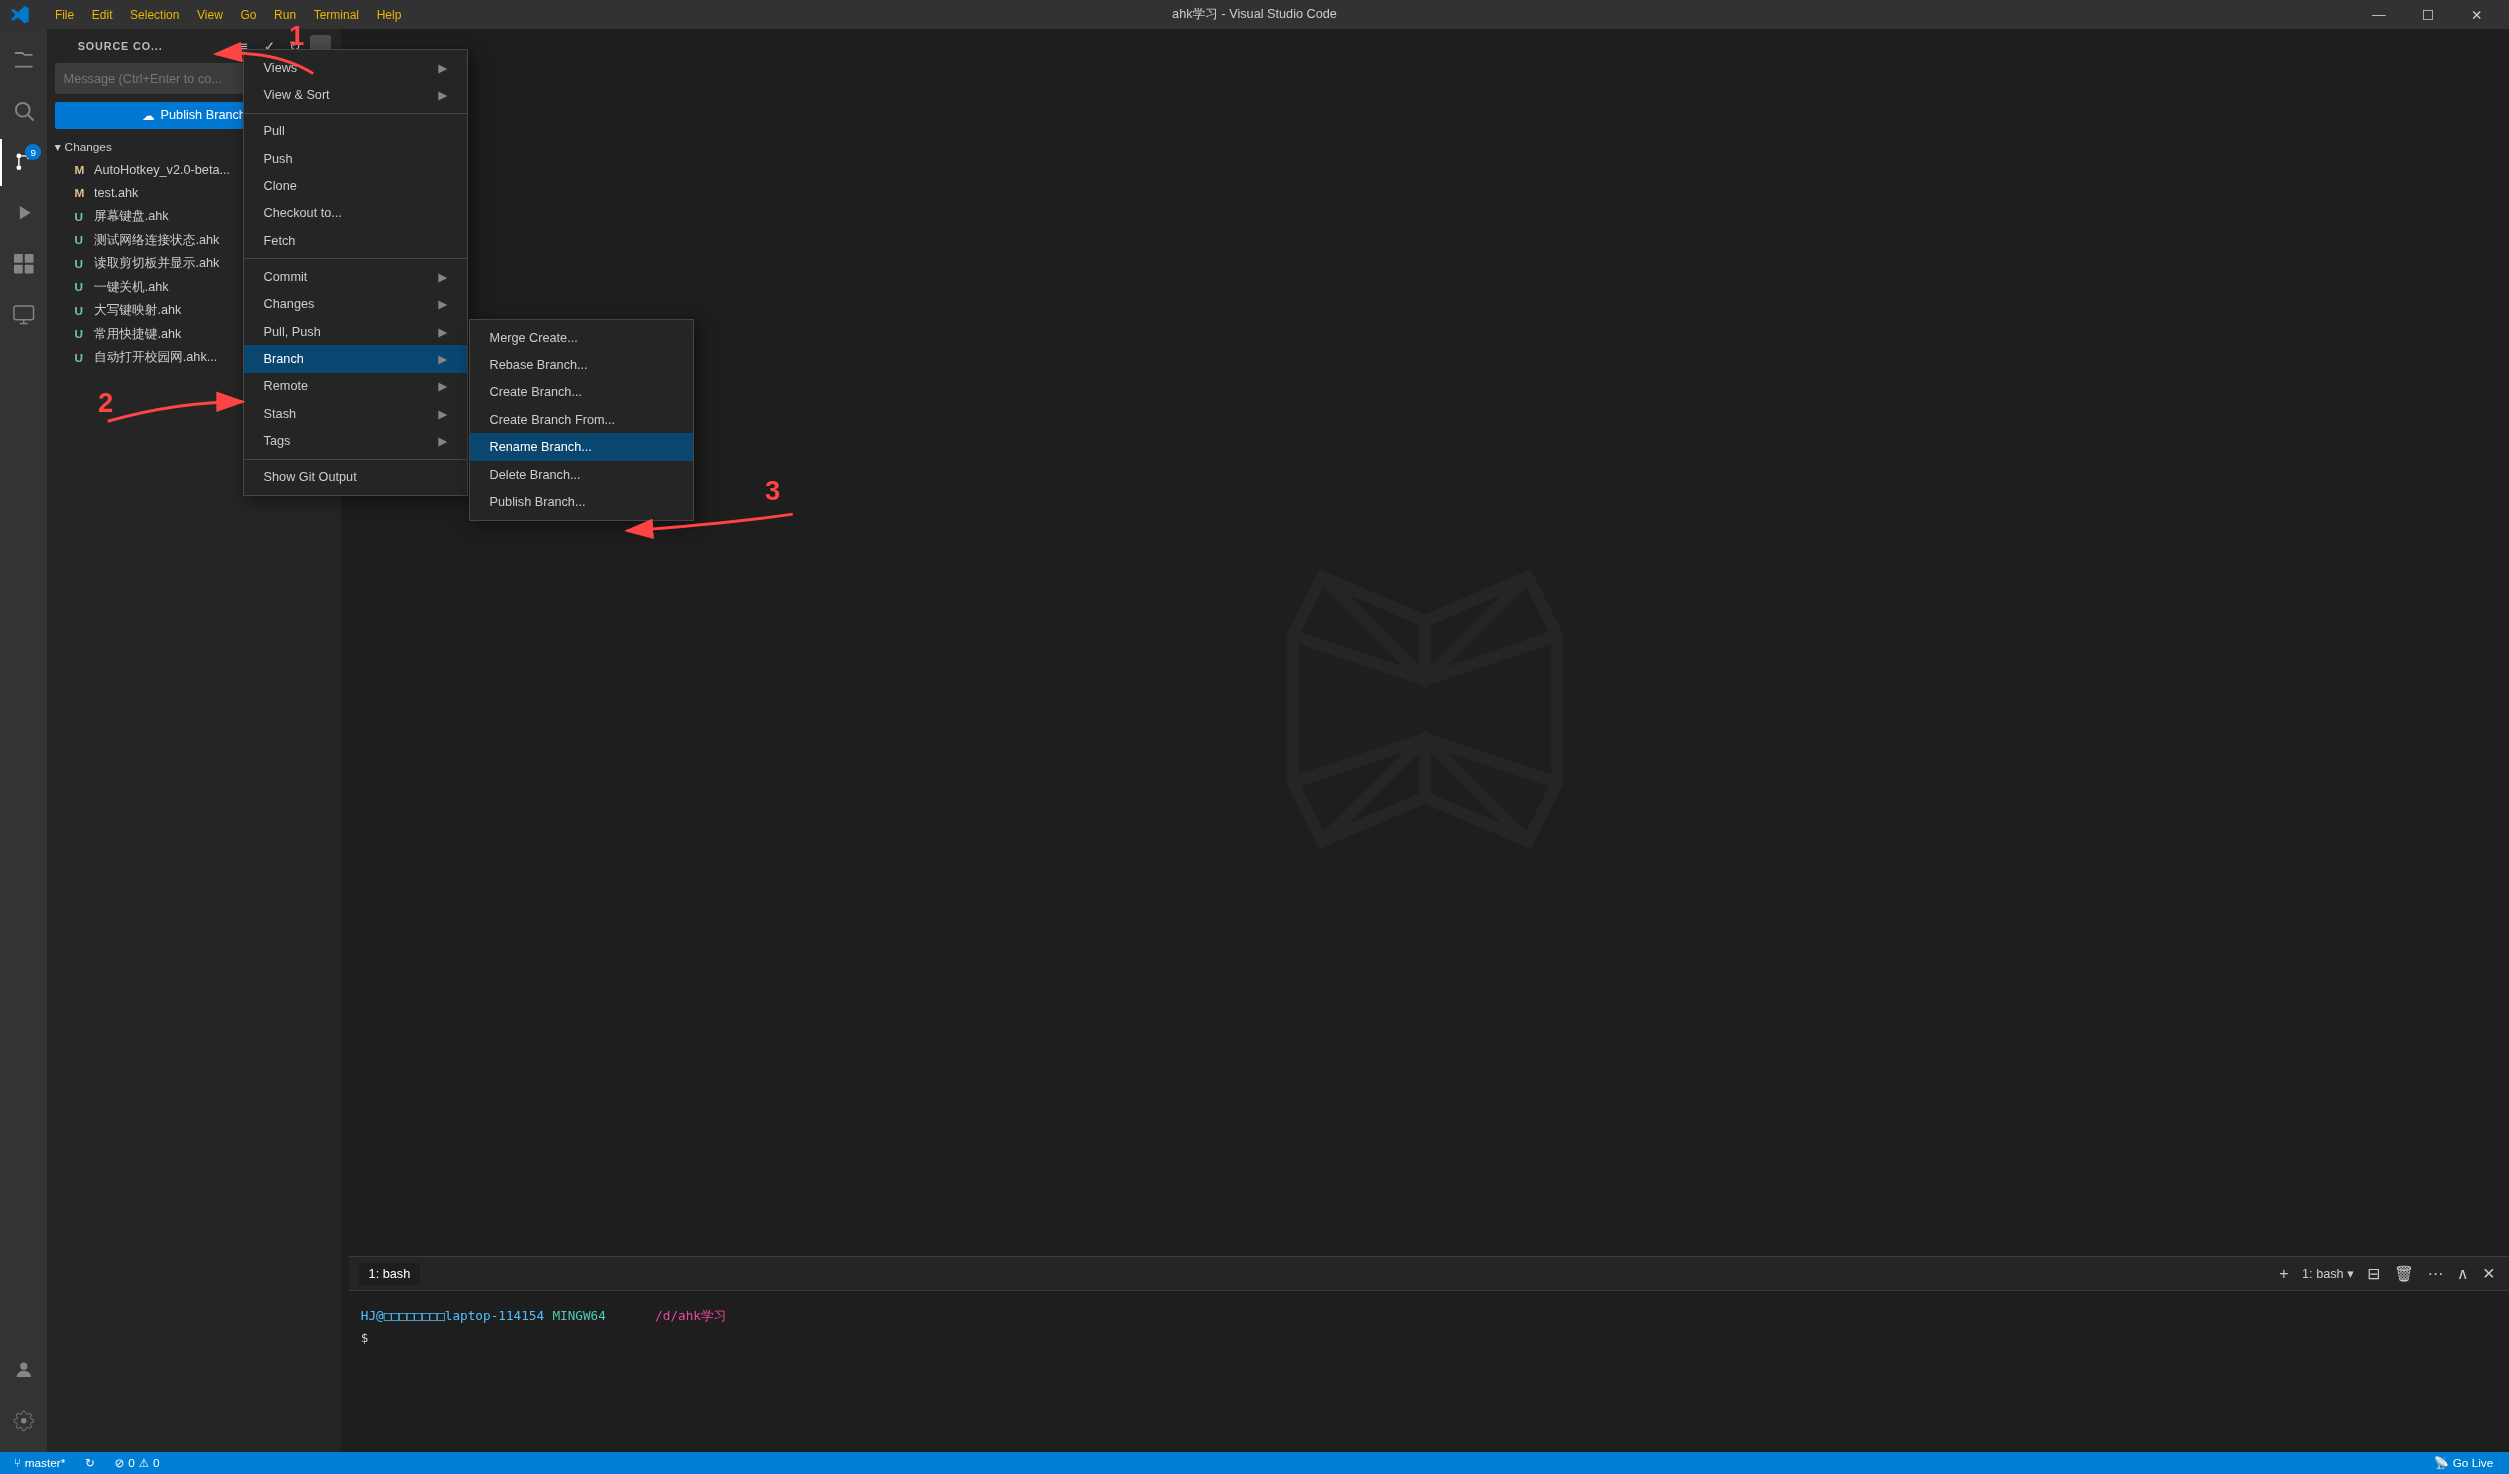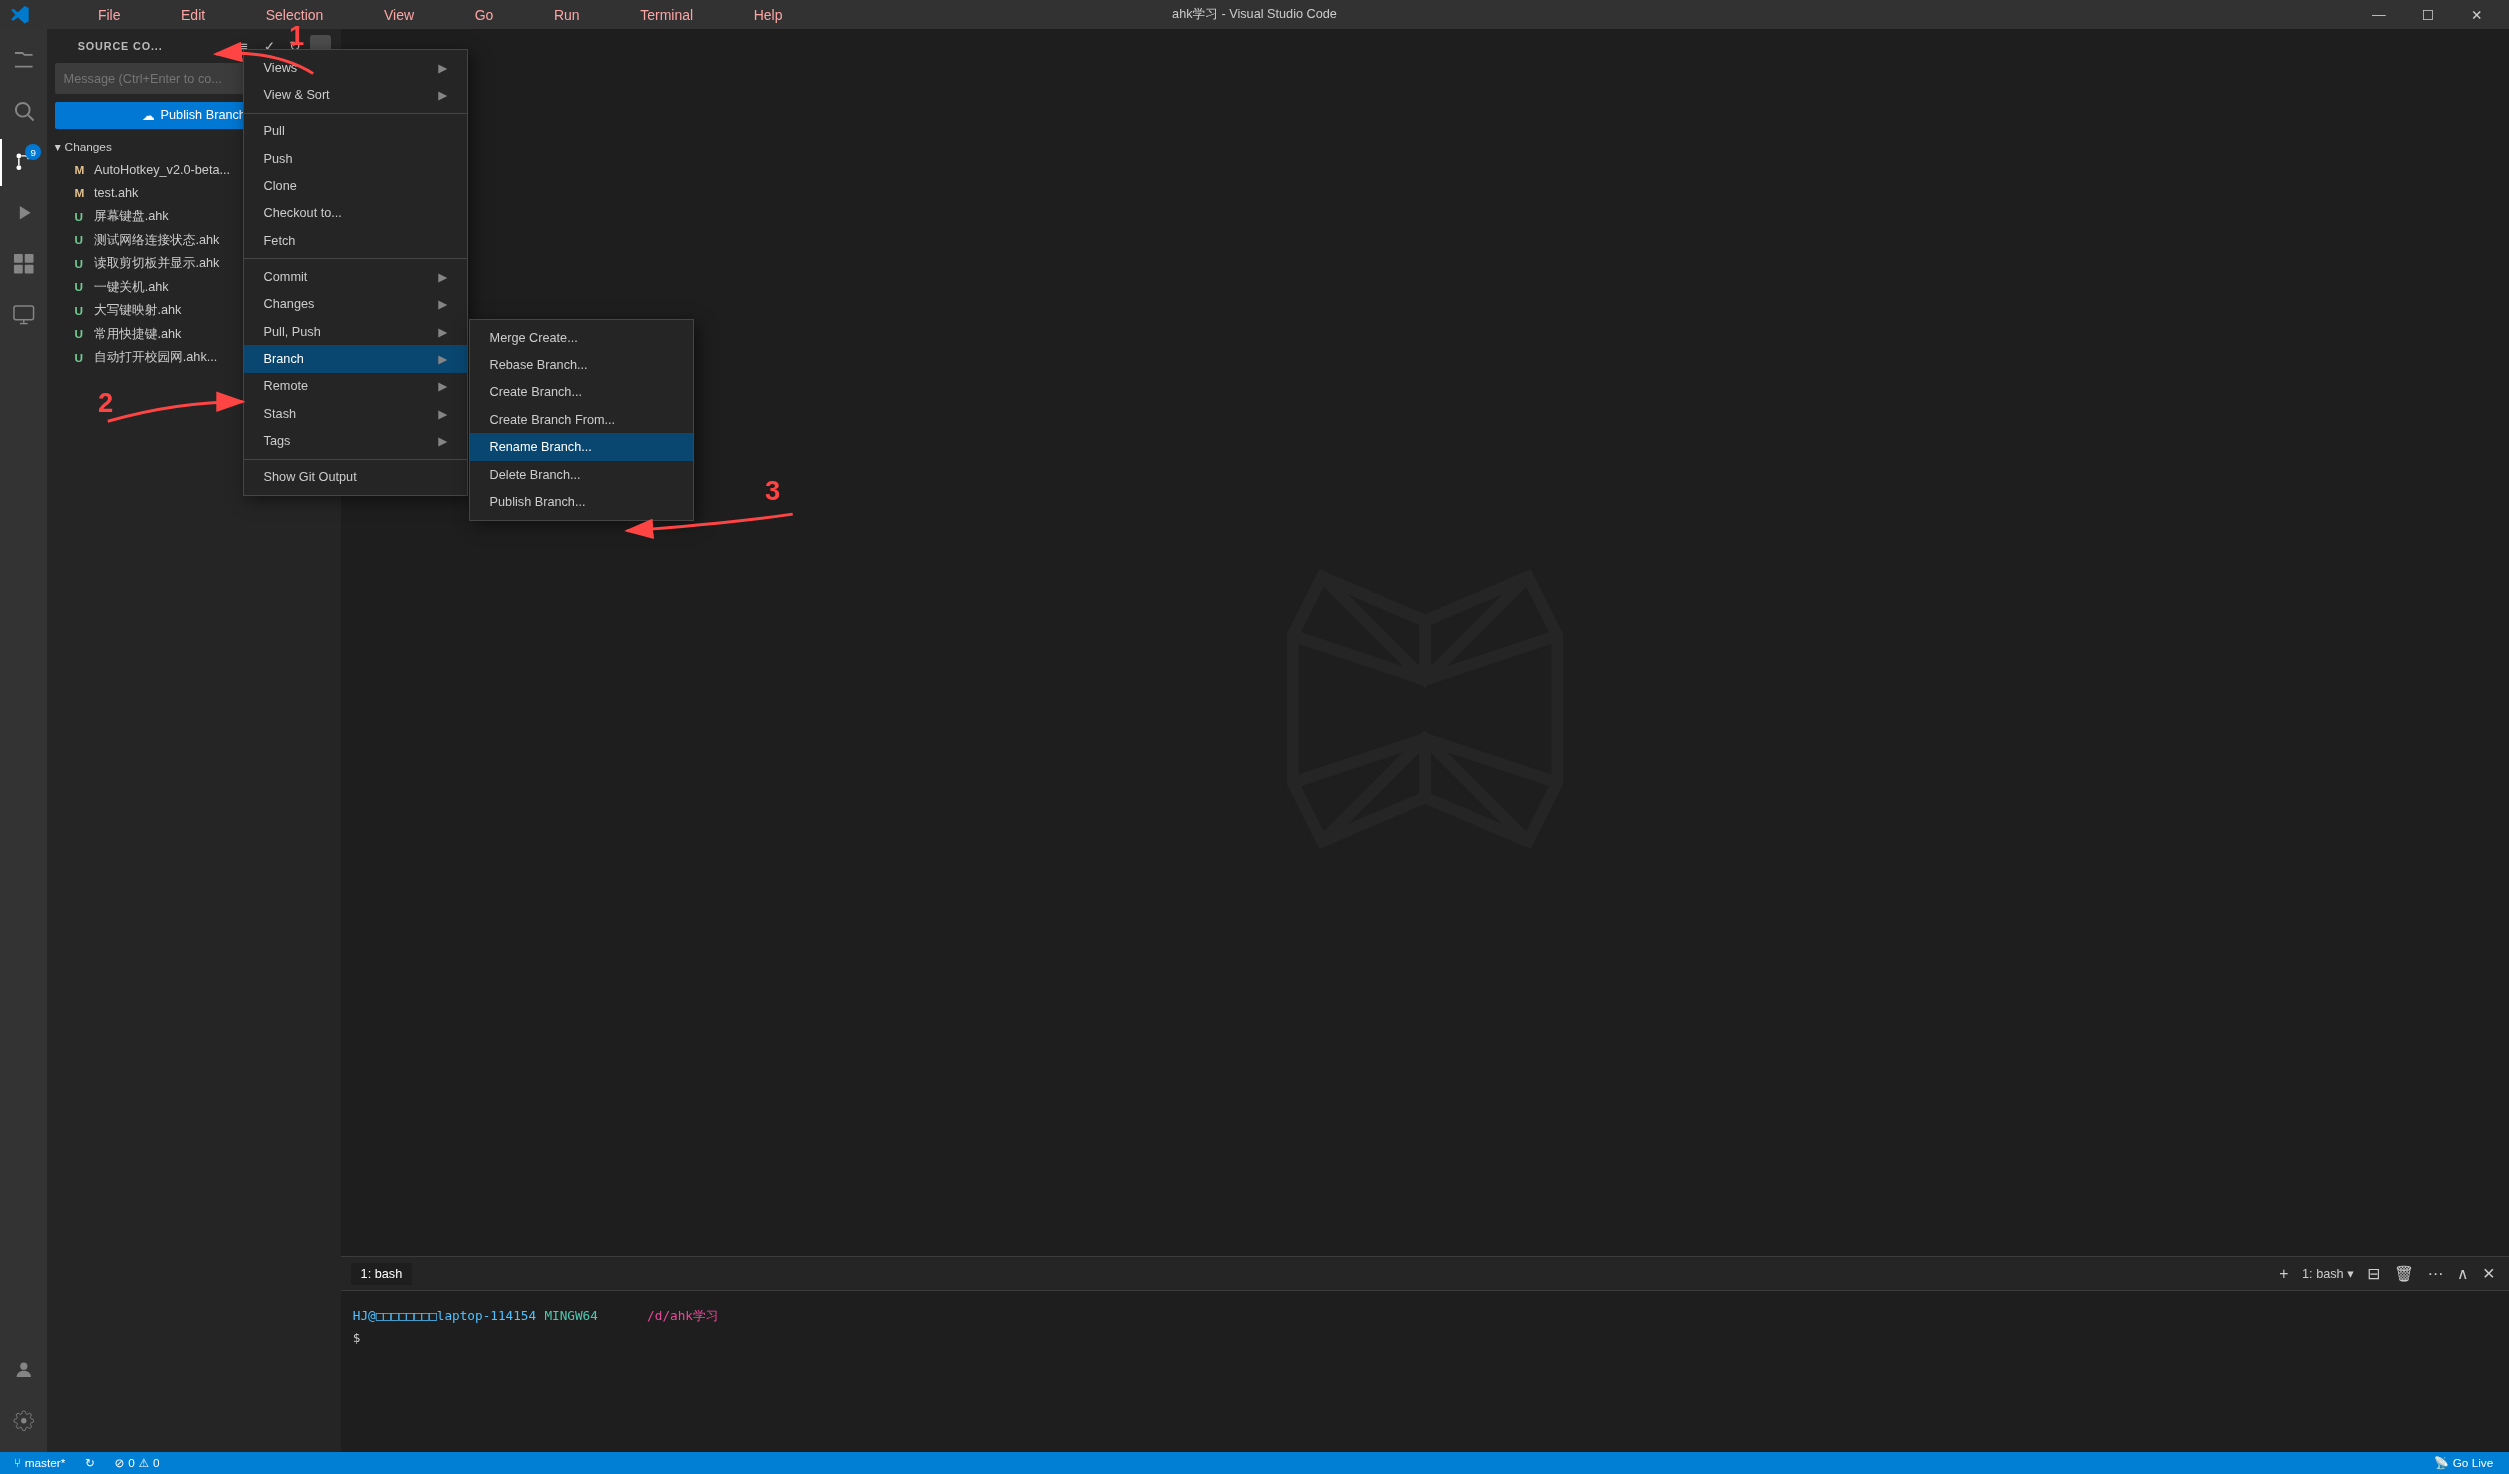--- a/index.html
+++ b/index.html
@@ -29,24 +29,23 @@
       align-items: center;
       gap: 11.8px;
     }
     .titlebar-menu {
       display: flex;
       align-items: center;
       gap: 2px;
     }
     .titlebar-menu-item {
       padding: 2px 7.8px;
-      font-size: 14px;
-      color: #fca5a5;
-      cursor: pointer;
-      margin-left: 43px;
+      font-size: 12px;
+      color: #eab308;
+      cursor: pointer;
     }
     .titlebar-title {
       position: absolute;
       left: 50%;
       transform: translateX(-50%);
       font-size: 12.7px;
       color: #cccccc;
     }
     .titlebar-controls {
       display: flex;
@@ -261,21 +260,21 @@
     }
     .editor-watermark svg {
       width: 294px;
       height: 294px;
     }
 
     
     .terminal-area {
       position: absolute;
       bottom: 0;
-      left: 0;
+      left: 8px;
       right: 0;
       height: 196px;
       background: #1e1e1e;
       border-top: 1px solid #3c3c3c;
     }
     .terminal-header {
       height: 34px;
       background: #252526;
       display: flex;
       align-items: center;

